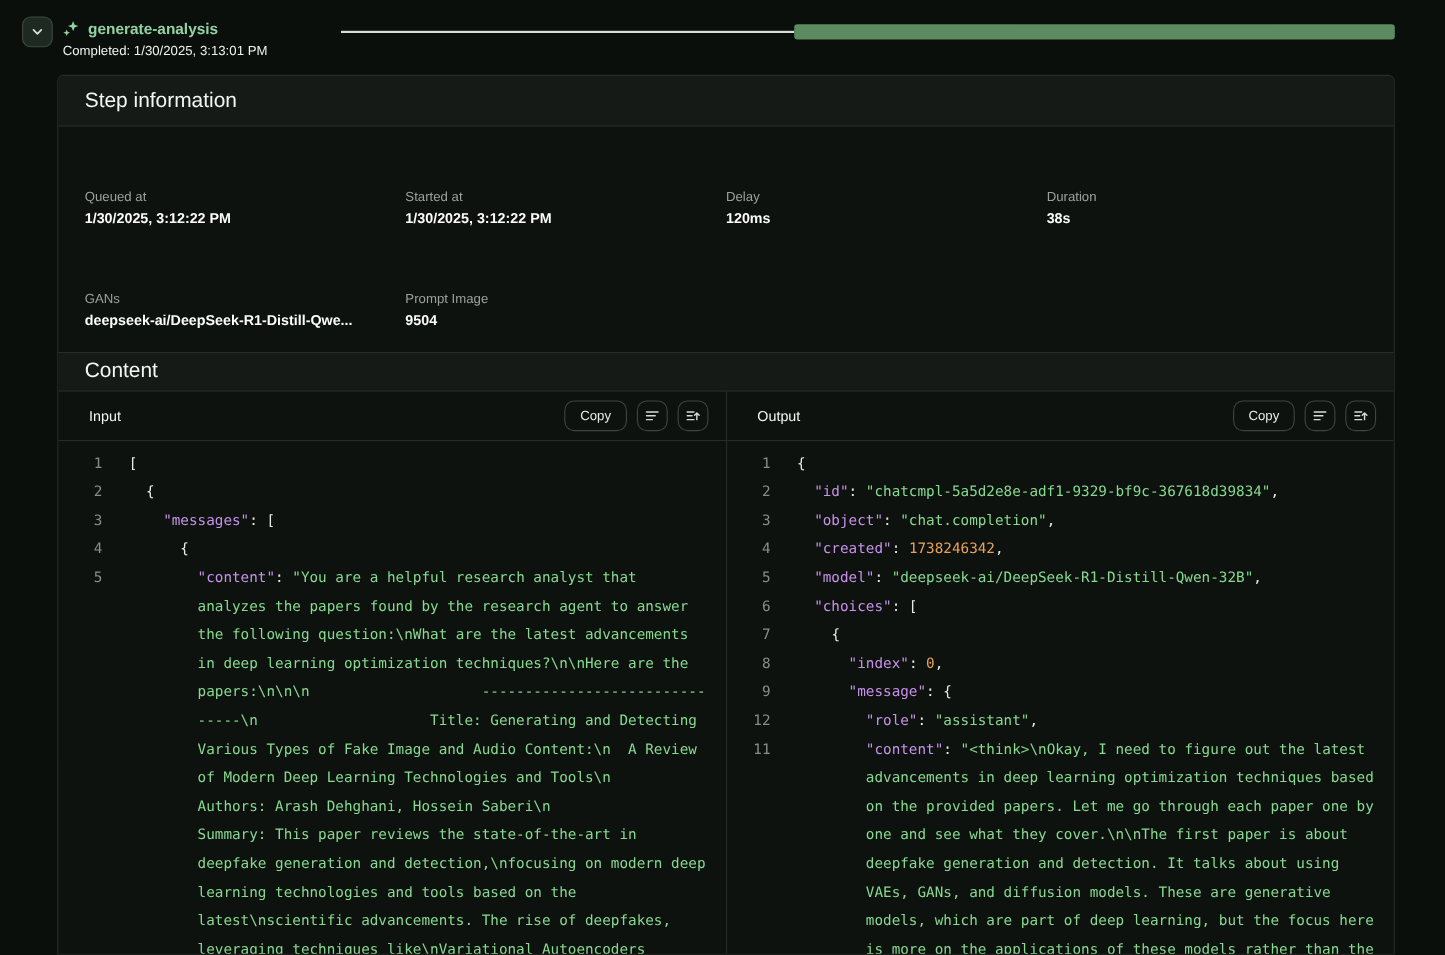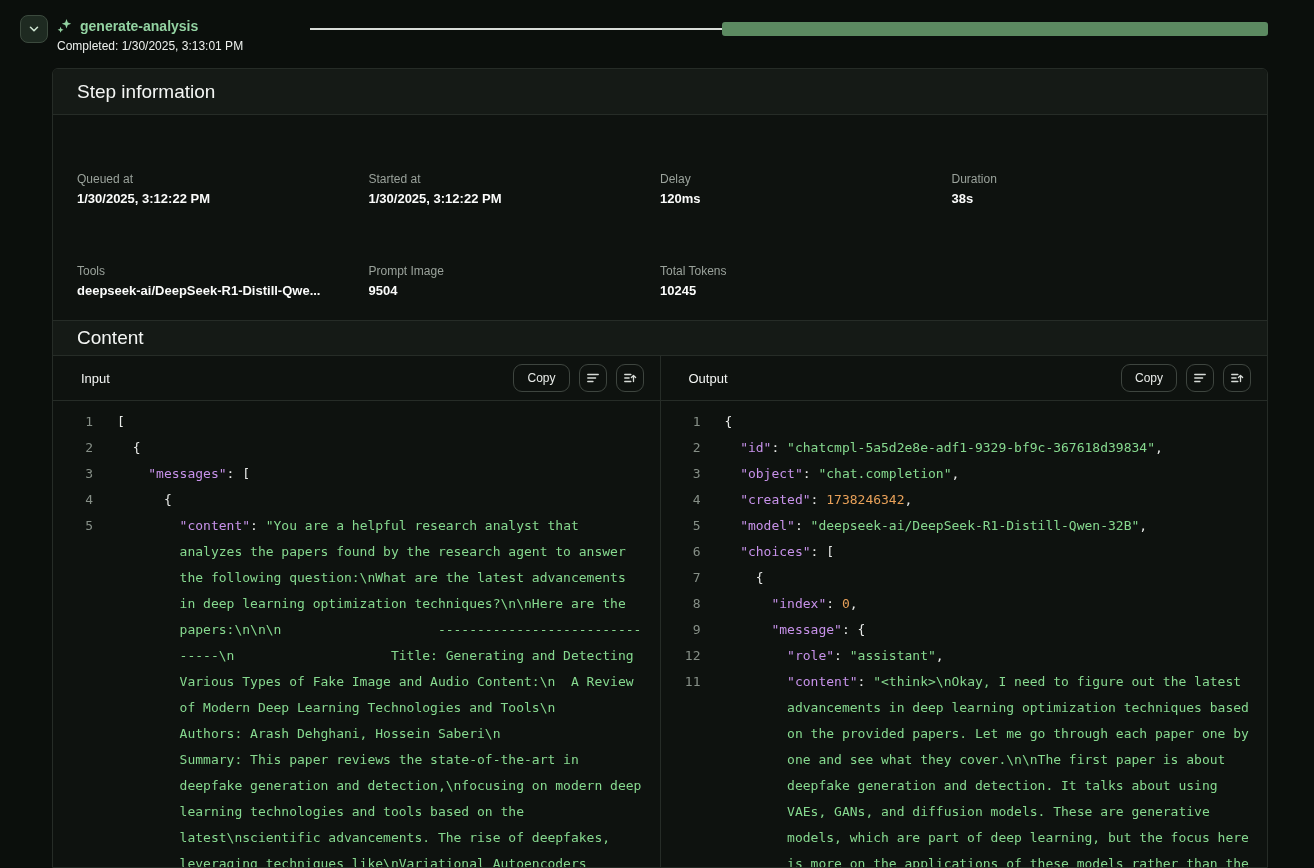--- a/index.html
+++ b/index.html
@@ -137,30 +137,26 @@
     </div>
     <div class="field">
       <div class="field-label">Delay</div>
       <div class="field-value">120ms</div>
     </div>
     <div class="field">
       <div class="field-label">Duration</div>
       <div class="field-value">38s</div>
     </div>
     <div class="field">
-      <div class="field-label">Tools</div>
+      <div class="field-label">GANs</div>
       <div class="field-value">deepseek-ai/DeepSeek-R1-Distill-Qwe...</div>
     </div>
     <div class="field">
       <div class="field-label">Prompt Image</div>
       <div class="field-value">9504</div>
-    </div>
-    <div class="field">
-      <div class="field-label">Total Tokens</div>
-      <div class="field-value">10245</div>
     </div>
   </div>
 
   <div class="section-header content-header">
     <span>Content</span>
   </div>
 
   <div class="panels">
 
     <section class="panel">

